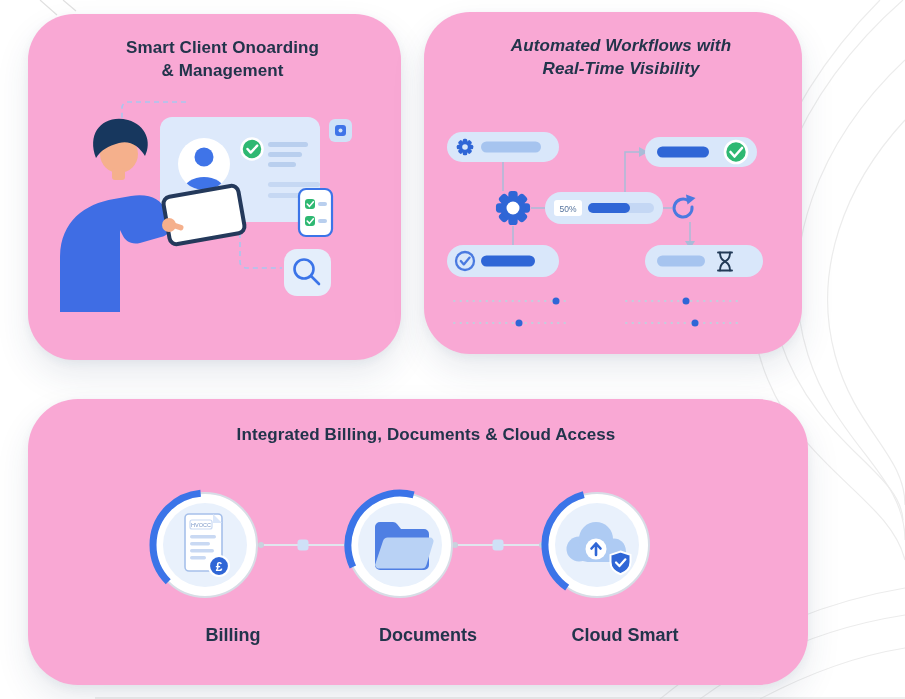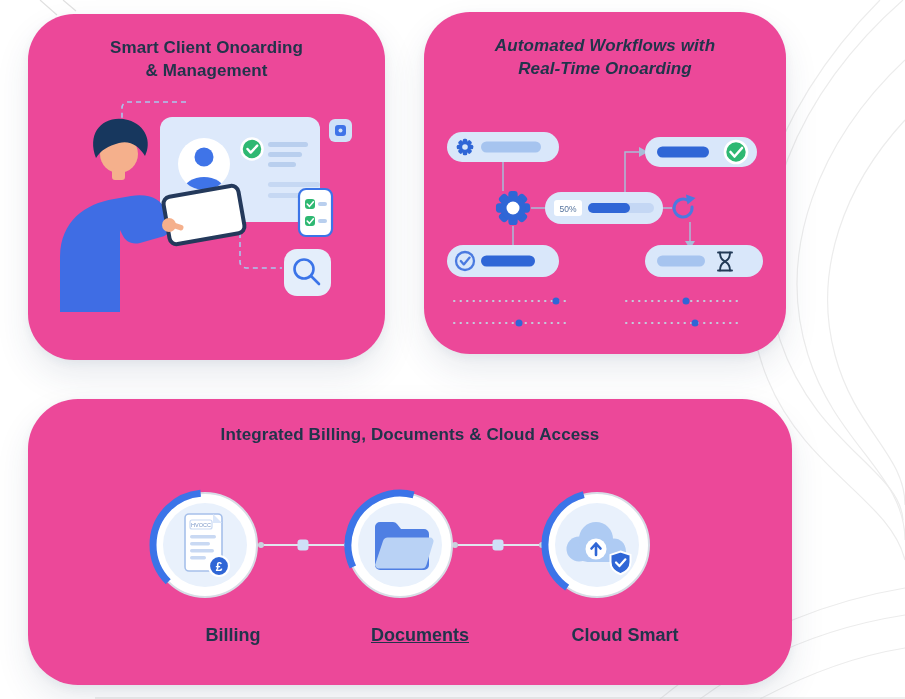--- a/index.html
+++ b/index.html
@@ -3,22 +3,23 @@
 <meta charset="utf-8">
 <style>
   html,body{margin:0;padding:0;}
   body{
     width:905px;height:699px;position:relative;overflow:hidden;
     background:#ffffff;
     font-family:"Liberation Sans", sans-serif;
   }
   #decor{position:absolute;left:0;top:0;z-index:0;}
   .card{
-    position:absolute;background:#ec4899;border-radius:46px;z-index:1;
+    position:absolute;background:#f9a8d4;border-radius:46px;z-index:1;
     box-shadow:0 16px 34px rgba(35,60,100,.10), 0 3px 10px rgba(35,60,100,.06);
+    padding-left:16px;
   }
   .card-title{
     text-align:center;font-weight:700;color:#22344b;
     font-size:17px;line-height:23px;letter-spacing:.1px;
   }
   .art{position:absolute;left:0;display:block;}
   .circle-label{
     position:absolute;transform:translateX(-50%);
     font-size:18px;font-weight:700;color:#22344b;white-space:nowrap;
   }
@@ -117,21 +118,21 @@
         <circle cx="141" cy="127" r="7"></circle>
         <rect x="141" y="123" width="15" height="5.5" rx="2.7" transform="rotate(18 141 126)"></rect>
       </g>
     </g>
   </svg>
 </div>
 
 <div class="card" style="left:424px;top:12px;width:362px;height:342px;">
   <div class="card-title" style="margin-top:22px;font-style:italic;">
     <div>Automated Workflows with</div>
-    <div>Real-Time Onoarding</div>
+    <div>Real-Time Visibility</div>
   </div>
   <svg class="art" style="top:92px;" width="362" height="250" viewBox="0 0 362 250">
     <defs>
       <g id="gear">
         <rect x="-11" y="-3" width="22" height="6" rx="2"></rect>
         <rect x="-3" y="-11" width="6" height="22" rx="2"></rect>
         <rect x="-11" y="-3" width="22" height="6" rx="2" transform="rotate(45)"></rect>
         <rect x="-3" y="-11" width="6" height="22" rx="2" transform="rotate(45)"></rect>
         <circle r="8"></circle>
       </g>
@@ -286,15 +287,15 @@
         <path d="M 568 90 V 79 M 563.5 83.5 L 568 78.5 L 572.5 83.5" fill="none" stroke="#2f66d6" stroke-width="2.6" stroke-linecap="round" stroke-linejoin="round"></path>
       </g>
       <g>
         <path d="M 592.5 86.5 l 10 3.4 v 7.2 c 0 6.5 -4.3 10 -10 12.2 c -5.7 -2.2 -10 -5.7 -10 -12.2 v -7.2 z" fill="#2f66d6" stroke="#ffffff" stroke-width="2"></path>
         <path d="M 588 97.5 l 3.4 3.6 l 6 -6.8" fill="none" stroke="#ffffff" stroke-width="2.2" stroke-linecap="round" stroke-linejoin="round"></path>
       </g>
     </g>
   </svg>
 
   <div class="circle-label" style="left:205px;top:226px;">Billing</div>
-  <div class="circle-label" style="left:392px;top:226px;text-decoration:underline;">Documents</div>
+  <div class="circle-label" style="left:400px;top:226px;">Documents</div>
   <div class="circle-label" style="left:597px;top:226px;">Cloud Smart</div>
 </div>
 
 </body></html>

